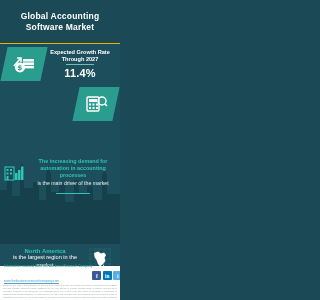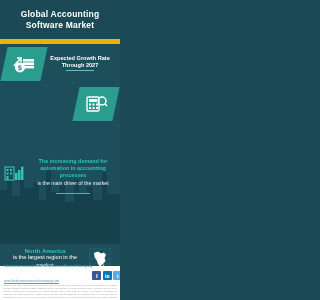--- a/index.html
+++ b/index.html
@@ -10,21 +10,21 @@
     width:120px; height:300px;
     position:relative; overflow:hidden;
   }
   .infographic { position:relative; width:120px; height:300px; background:#1d4e5b; }
 
   
   .header {
     height:44px; background:#1b4a56;
     display:flex; align-items:center; justify-content:flex-end;
     text-align:center; padding:0 8px;
-    border-bottom:5px solid #eab308;
+    border-bottom:1px solid #eab308;
   }
   .header-title {
     color:#ffffff; font-size:8.5px; font-weight:bold;
     line-height:1.25; letter-spacing:.2px;
   }
 
   
   .stat-row { display:flex; align-items:center; padding:3px 4px; }
   .stat-row.rev { flex-direction:row-reverse; }
 
@@ -132,20 +132,21 @@
         <rect x="12" y="6" width="11" height="2.6" fill="#fff"></rect>
         <rect x="12" y="9.4" width="11" height="2.6" fill="#fff"></rect>
         <rect x="12" y="12.8" width="11" height="2.6" fill="#fff"></rect>
         <circle cx="9" cy="14.5" r="5" fill="#fff"></circle>
         <text x="9" y="17" font-size="7" font-weight="bold" text-anchor="middle" fill="#2a9d8f" font-family="DejaVu Sans, sans-serif">$</text>
       </svg>
     </div>
     <div class="stat-text">
       <div class="stat-label">Expected Growth Rate Through 2027</div>
       <div class="divider-line"></div>
+      <div class="stat-value">11.4%</div>
     </div>
   </div>
 
   <div class="stat-row rev">
     <div class="icon-tile">
       <svg width="24" height="22" viewBox="0 0 24 22">
         <rect x="3" y="4" width="12" height="14" rx="1" fill="none" stroke="#fff" stroke-width="1.4"></rect>
         <rect x="5" y="6" width="8" height="3" fill="#fff"></rect>
         <rect x="5" y="10.5" width="2" height="2" fill="#fff"></rect>
         <rect x="8.5" y="10.5" width="2" height="2" fill="#fff"></rect>

